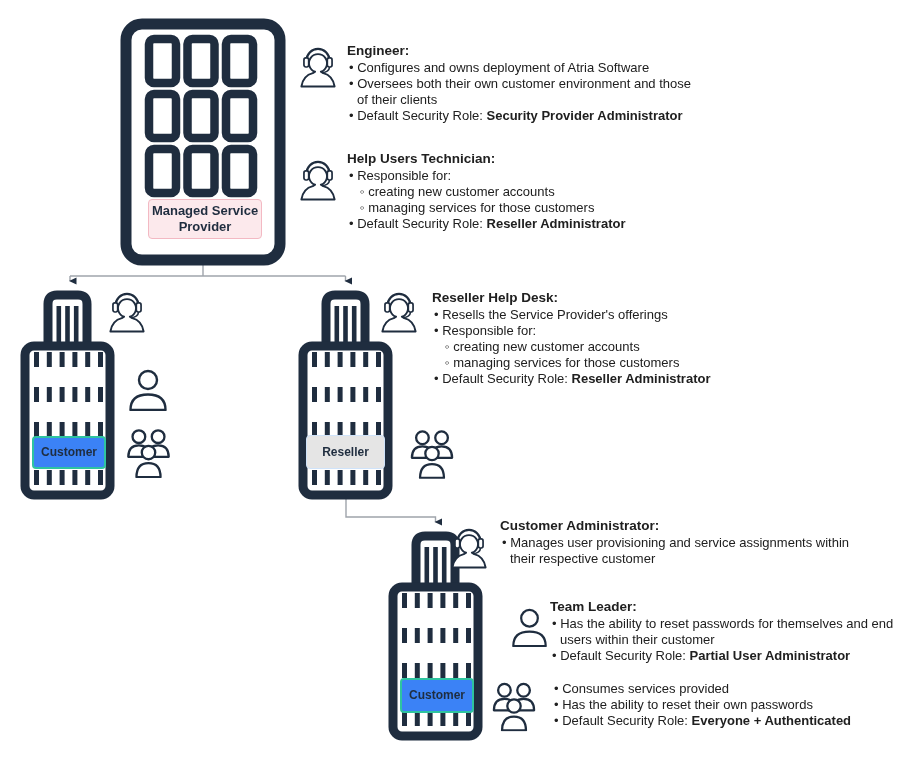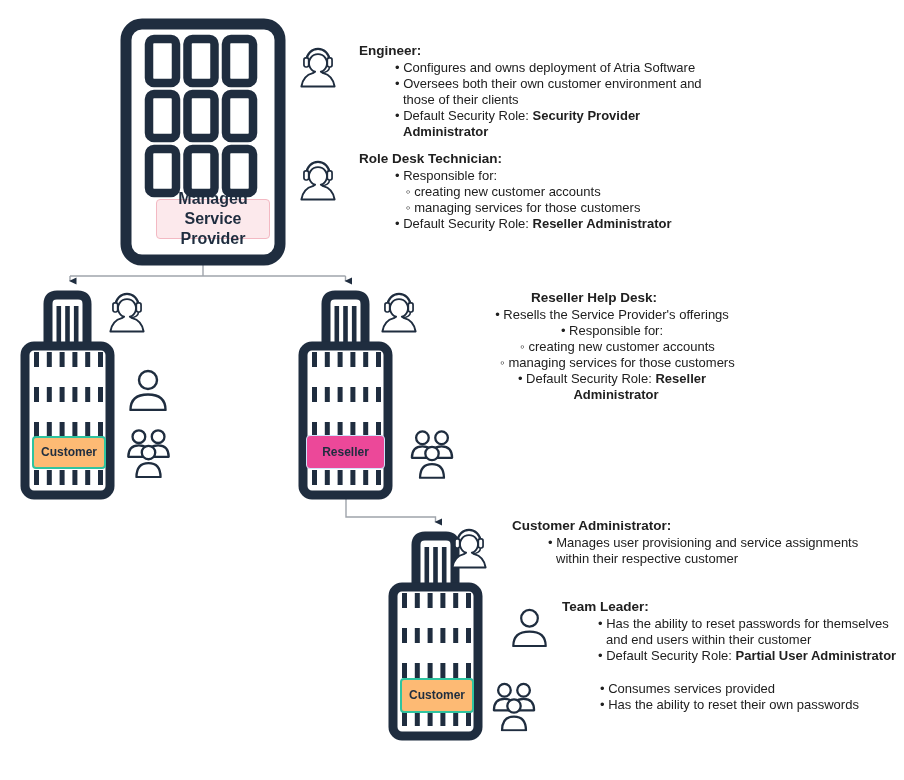--- a/index.html
+++ b/index.html
@@ -12,40 +12,40 @@
   
   .building{position:absolute;z-index:2;}
   .building svg{display:block;}
   .bldg-msp{left:120px;top:18px;width:166px;height:248px;}
   .bldg-cust-left{left:20px;top:283px;width:95px;height:217px;}
   .bldg-reseller{left:298px;top:283px;width:95px;height:217px;}
   .bldg-cust-bottom{left:388px;top:524px;width:95px;height:217px;}
 
   .bldg-label{position:absolute;display:flex;align-items:center;justify-content:center;
     text-align:center;font-weight:bold;color:#1f2d3f;border-radius:4px;line-height:1.25;z-index:3;}
-  .lbl-msp{left:36px;top:181px;width:112px;height:38px;font-size:16px;
+  .lbl-msp{left:28px;top:181px;width:112px;height:38px;font-size:13px;
     background:#fce9ec;border:1.5px solid #f3b9c3;}
-  .lbl-teal{background:#fdba74;border:2px solid #2ec4a0;font-size:12px;}
+  .lbl-teal{background:#3b82f6;border:2px solid #2ec4a0;font-size:12px;}
   .lbl-cust-left{left:12px;top:153px;width:70px;height:29px;}
   .lbl-reseller{left:8px;top:152px;width:77px;height:32px;font-size:12px;
-    background:#ec4899;border:1.5px solid #cfe3fa;}
+    background:#e5e5e5;border:1.5px solid #cfe3fa;}
   .lbl-cust-bottom{left:12px;top:154px;width:70px;height:31px;}
 
   
   .persona{position:absolute;z-index:2;}
 
   
   .role-block{position:absolute;z-index:3;font-size:13px;line-height:16px;}
-  .role-title{font-weight:bold;font-size:13.5px;margin-bottom:1px;margin-left:12px;}
-  .bullet{padding-left:10px;text-indent:-8px;margin-left:46px;}
+  .role-title{font-weight:bold;font-size:13.5px;margin-bottom:1px;}
+  .bullet{padding-left:10px;text-indent:-8px;}
   .bullet.sub{padding-left:21px;text-indent:-8px;}
   .bullet .marker{display:inline;}
   .pos-engineer{left:347px;top:43px;width:358px;}
   .pos-helpdesk{left:347px;top:151px;width:358px;}
-  .pos-reseller_helpdesk{left:432px;top:290px;width:312px;text-align:center;}
+  .pos-reseller_helpdesk{left:432px;top:290px;width:312px;}
   .pos-customer_admin{left:500px;top:518px;width:372px;}
   .pos-team_leader{left:550px;top:599px;width:352px;}
   .pos-end_users{left:552px;top:681px;width:340px;}
 
   .icon-slot{position:absolute;}
   .ic-engineer{left:-48px;top:1px;}
   .ic-helpdesk{left:-48px;top:6px;}
   .ic-customer_admin{left:-50px;top:7px;}
   .ic-team_leader{left:-39px;top:8px;}
   .ic-end_users{left:-60px;top:0px;}
@@ -191,21 +191,21 @@
         <div class="bullet"><span class="marker">• </span>Configures and owns deployment of Atria Software</div>
         <div class="bullet"><span class="marker">• </span>Oversees both their own customer environment and those of their clients</div>
         <div class="bullet"><span class="marker">• </span>Default Security Role: <b>Security Provider Administrator</b></div>
       </div>
   </div>
 
   <div class="role-block pos-helpdesk">
     <svg class="icon-slot ic-helpdesk" width="38" height="46" viewBox="0 0 40 46">
         <use href="#sym-headset"></use>
       </svg>
-    <div class="role-title">Role Desk Technician:</div>
+    <div class="role-title">Help Users Technician:</div>
     <div class="role-bullets">
         <div class="bullet"><span class="marker">• </span>Responsible for:</div>
         <div class="bullet sub"><span class="marker">◦ </span>creating new customer accounts</div>
         <div class="bullet sub"><span class="marker">◦ </span>managing services for those customers</div>
         <div class="bullet"><span class="marker">• </span>Default Security Role: <b>Reseller Administrator</b></div>
       </div>
   </div>
 
   <div class="role-block pos-reseller_helpdesk">
     <div class="role-title">Reseller Help Desk:</div>
@@ -239,16 +239,17 @@
       </div>
   </div>
 
   <div class="role-block pos-end_users">
     <svg class="icon-slot ic-end_users" width="44" height="51" viewBox="0 0 46 52">
         <use href="#sym-group"></use>
       </svg>
     <div class="role-bullets">
         <div class="bullet"><span class="marker">• </span>Consumes services provided</div>
         <div class="bullet"><span class="marker">• </span>Has the ability to reset their own passwords</div>
+        <div class="bullet"><span class="marker">• </span>Default Security Role: <b>Everyone + Authenticated</b></div>
       </div>
   </div>
 
 </div>
 
 </body></html>

